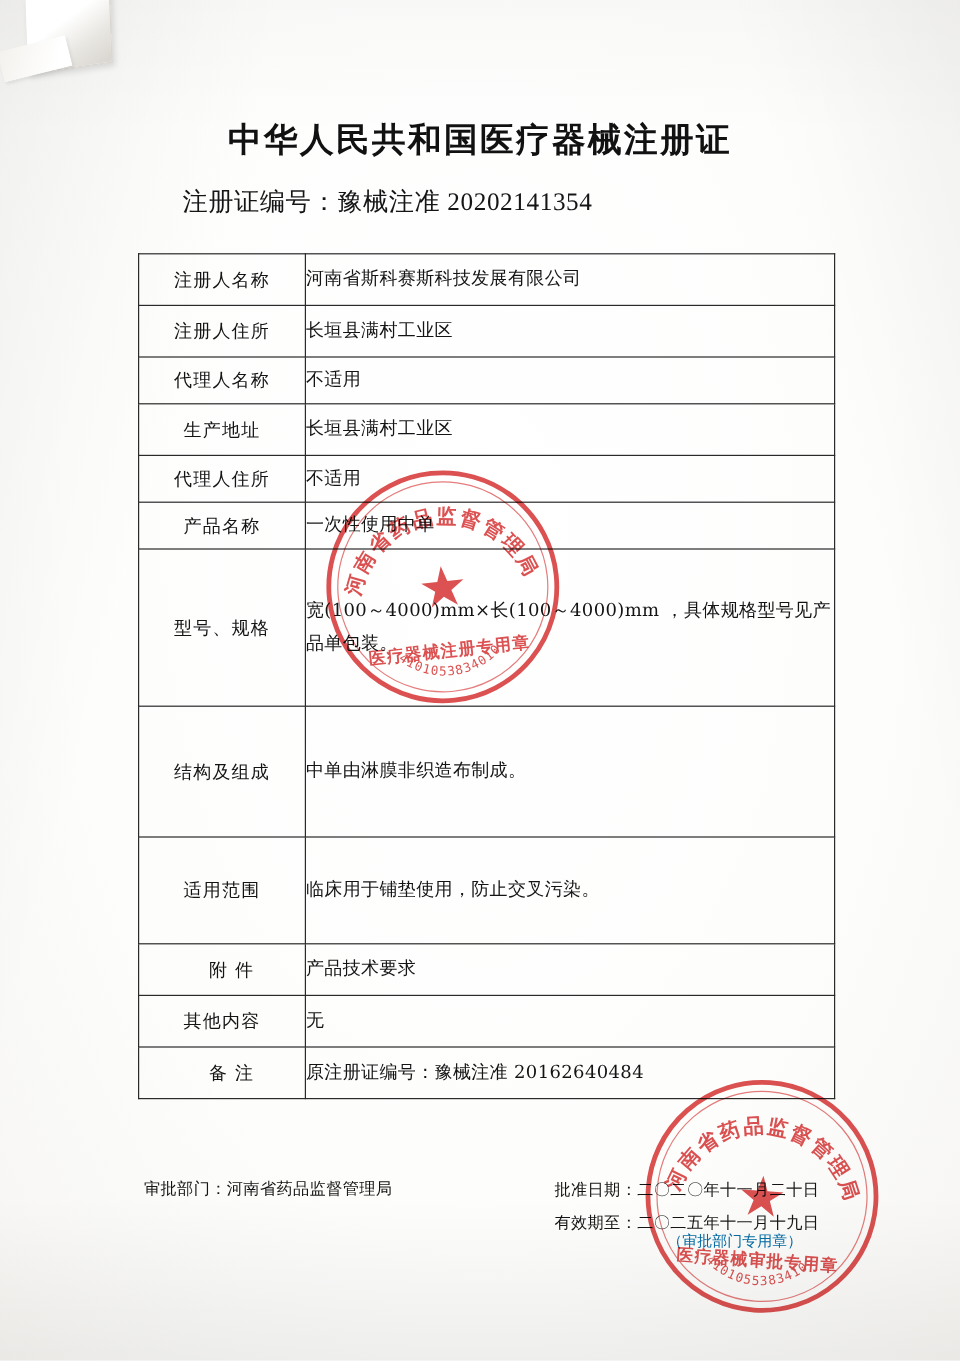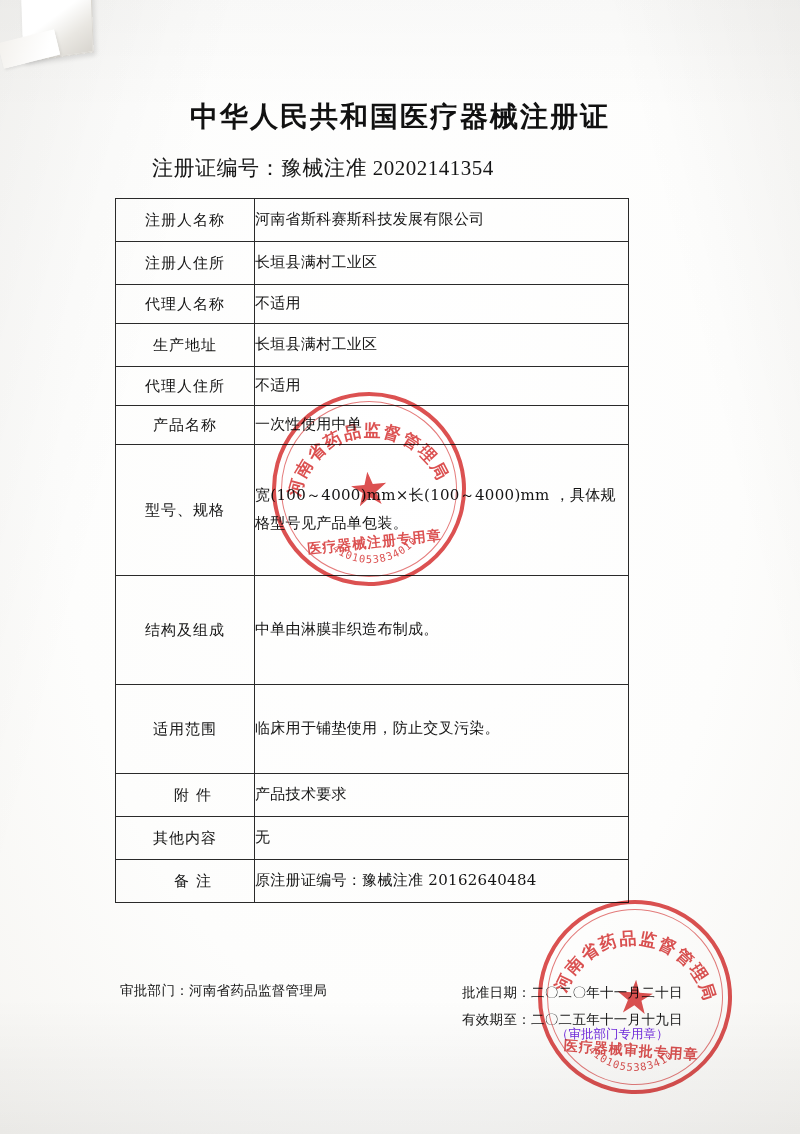--- a/index.html
+++ b/index.html
@@ -83,23 +83,23 @@
     top: 154px;
     left: 152px;
     font-size: 21px;
     font-family: Liberation Serif, serif;
     letter-spacing: 0.5px;
     color: #151515;
   }
 
   table.cert {
     position: absolute;
-    top: 198px;
+    top: 211px;
     left: 115px;
-    width: 514px;
+    width: 581px;
     border-collapse: collapse;
     table-layout: fixed;
     padding-left: 24px;
   }
   table.cert td {
     border: 1px solid #2a2a2a;
     font-size: 15px;
     font-family: "DejaVu Serif", "Liberation Serif", serif;
     color: #141414;
     vertical-align: middle;
@@ -142,21 +142,21 @@
     font-family: Liberation Mono, monospace;
     color: #141414;
     line-height: 2.0;
     letter-spacing: 0.3px;
   }
   .seal-note {
     position: absolute;
     left: 556px;
     top: 1026px;
     font-size: 12.5px;
-    color: #6d28d9;
+    color: #0369a1;
     font-family: "DejaVu Serif", "Liberation Serif", serif;
   }
 
   
   .seal {
     position: absolute;
     border-radius: 50%;
     border: 4px solid #d42a2a;
     color: #d42a2a;
     opacity: 0.82;

